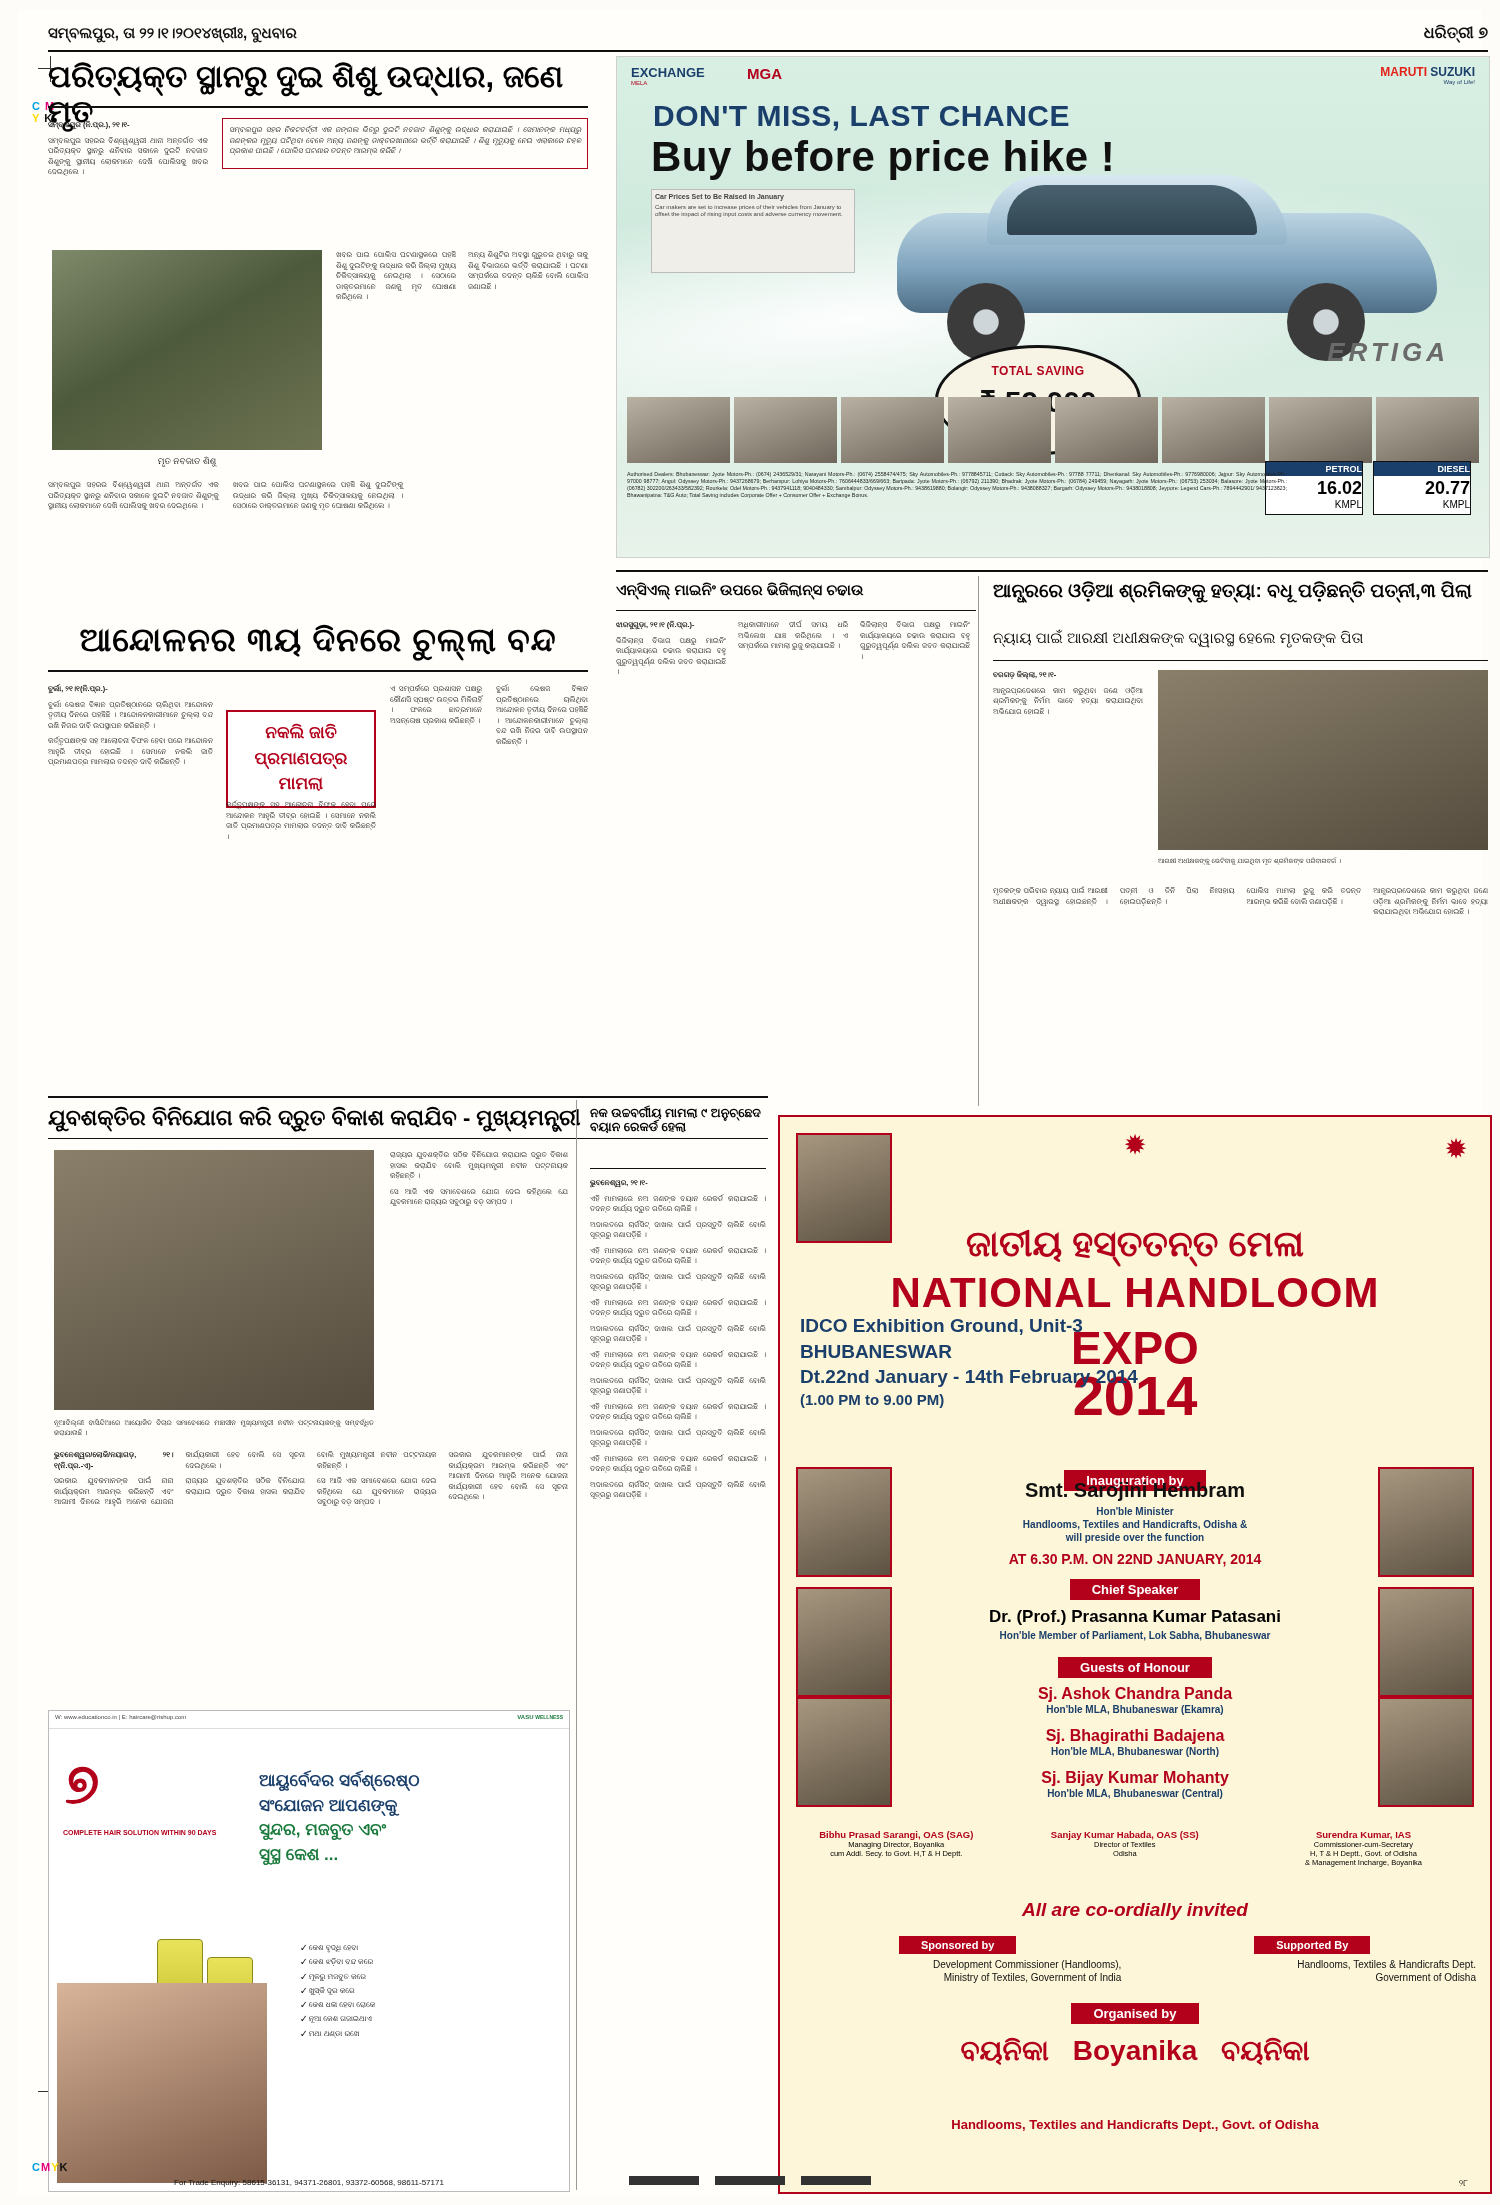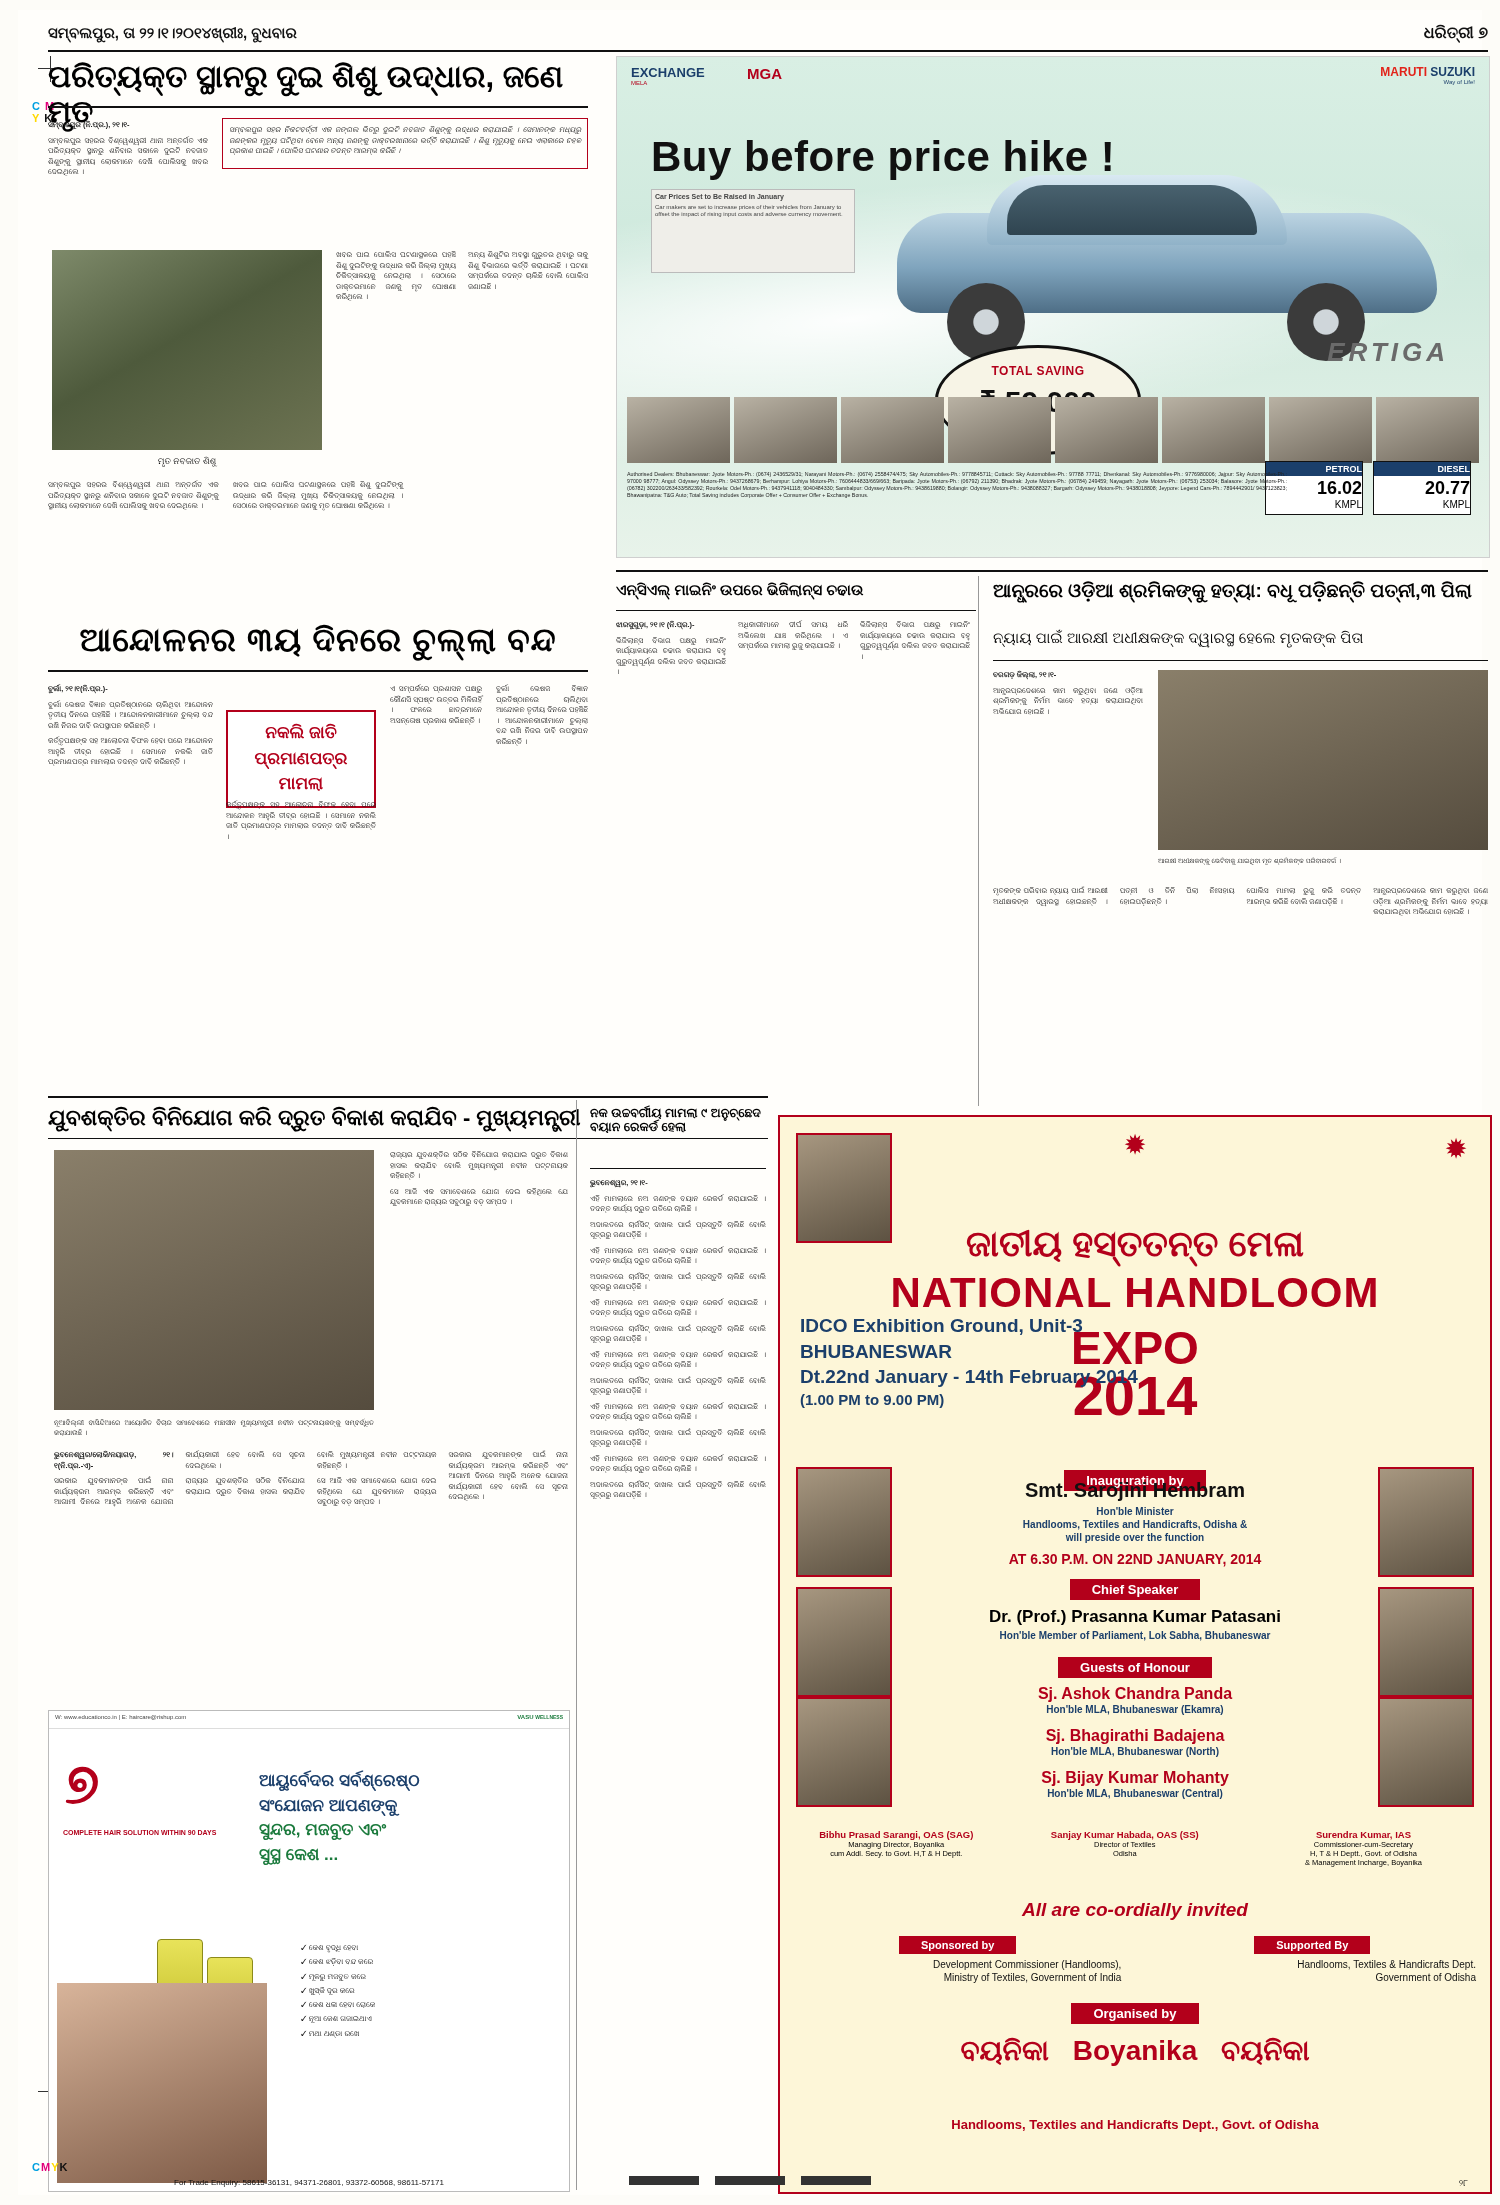--- a/index.html
+++ b/index.html
@@ -150,20 +150,21 @@
       <div class="excg">
         <span>EXCHANGE</span>
         <small>MELA</small>
       </div>
       <div class="mga">MGA</div>
       <div class="maruti">
         <span>MARUTI</span> <span class="sz">SUZUKI</span>
         <small>Way of Life!</small>
       </div>
 
+      <div class="ad-dont">DON'T MISS, LAST CHANCE</div>
       <div class="ad-buy">Buy before price hike !</div>
 
       <div class="ad-clip">
         <b>Car Prices Set to Be Raised in January</b>
         <span>Car makers are set to increase prices of their vehicles from January to offset the impact of rising input costs and adverse currency movement.</span>
       </div>
 
       <div class="car">
         <div class="body"></div>
           <div class="cabin"></div>

